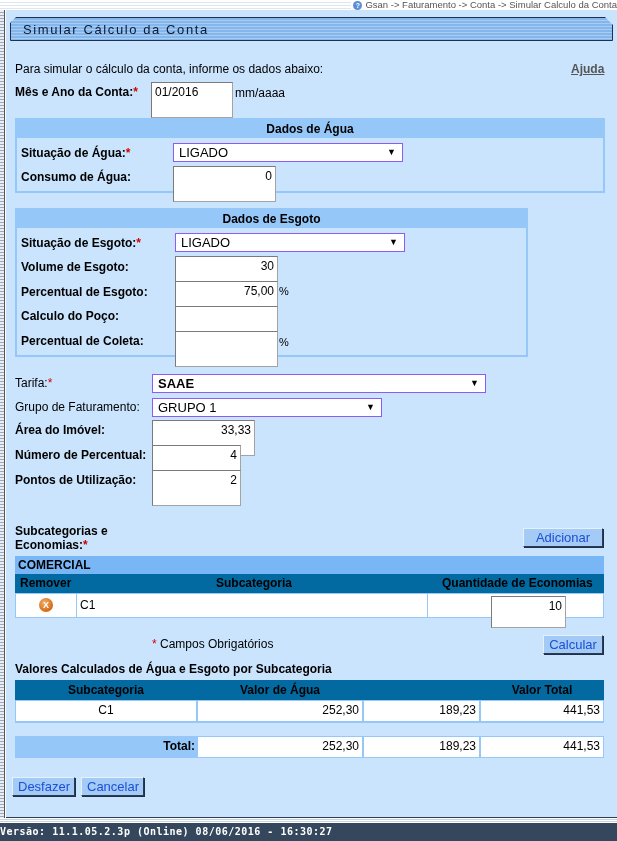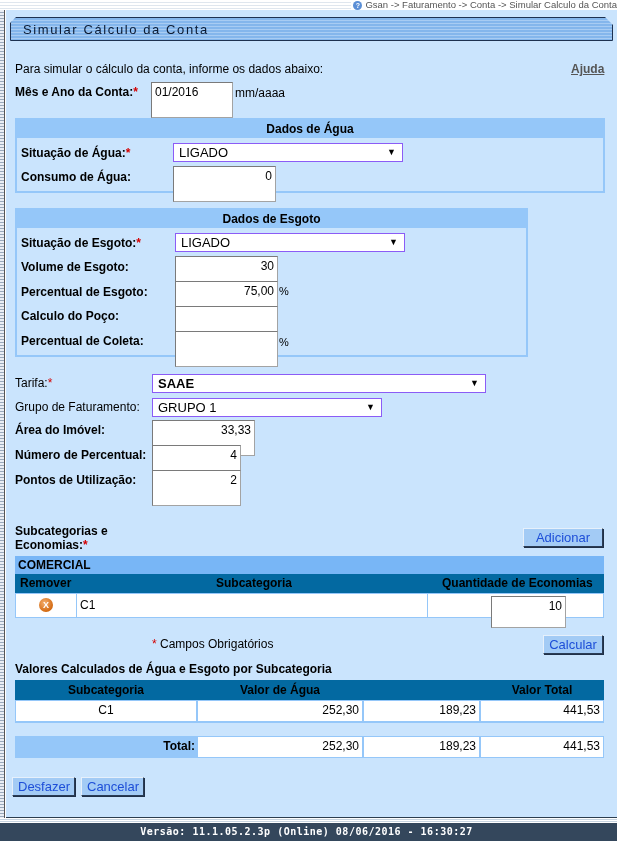--- a/index.html
+++ b/index.html
@@ -34,21 +34,21 @@
     background: #cae4fd;
     border-bottom: 1px solid #2c3e50;
   }
   .bottom-lines {
     position: absolute; left: 0; top: 818px; width: 617px; height: 5px;
     background: repeating-linear-gradient(to bottom, #ffffff 0px, #ffffff 1px, #c7d4e0 1px, #c7d4e0 2px);
   }
   .footer {
     position: absolute; left: 0; top: 823px; width: 617px; height: 18px;
     background: #34475c; color: #fff; font-family: "DejaVu Sans Mono", monospace;
-    font-size: 10px; font-weight: bold; text-align: center; padding-right: 4px; line-height: 18px;
+    font-size: 10px; font-weight: bold; text-align: left; padding-right: 4px; line-height: 18px;
     letter-spacing: 0.5px;
   }
   .title-box {
     position: absolute; left: 4px; top: 7px; width: 603px; height: 24px;
     background: repeating-linear-gradient(to bottom, #84b6ec 0px, #84b6ec 2px, #a8ccf3 2px, #a8ccf3 3px);
     border: 1px solid #1d3150;
     border-radius: 6px 6px 0 0;
     clip-path: polygon(6px 0, calc(100% - 8px) 0, 100% 8px, 100% 100%, 0 100%, 0 6px);
   }
   .title-text {

